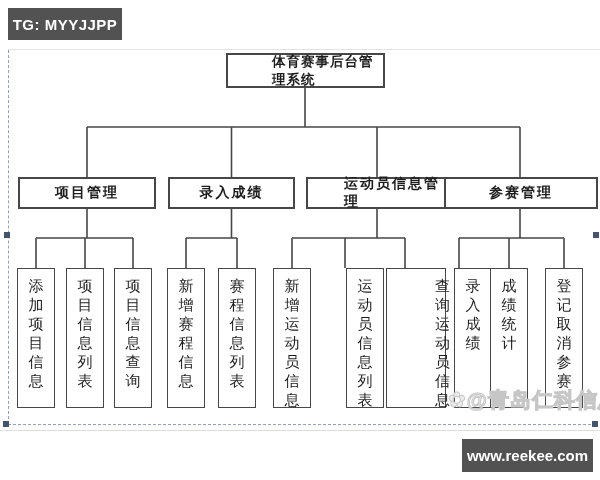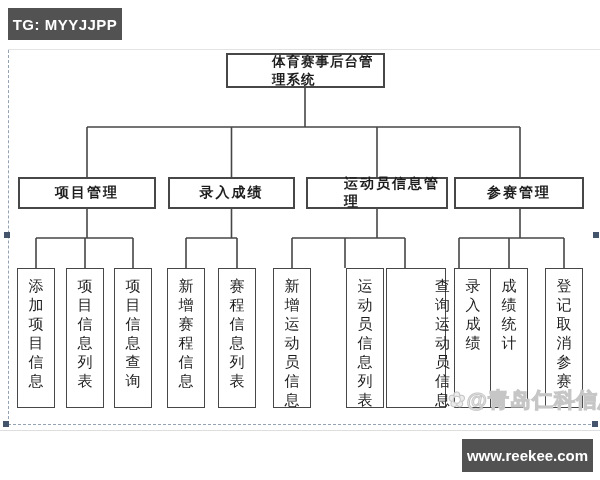--- a/index.html
+++ b/index.html
@@ -31,21 +31,21 @@
   .node{
     position:absolute;background:#fff;border:2px solid #474747;box-sizing:border-box;
     display:flex;align-items:center;justify-content:center;
     color:#1d1d1d;
   }
   .root{left:226px;top:53px;width:159px;height:35px;font-size:13.5px;font-weight:600;letter-spacing:1px;padding-left:44px;}
   .branch{top:177px;height:32px;font-size:14px;font-weight:600;letter-spacing:2px;}
   #b0{left:18px;width:138px;}
   #b1{left:168px;width:127px;}
   #b2{left:306px;width:142px;padding-left:36px;}
-  #b3{left:454px;width:130px;}
+  #b3{left:444px;width:154px;}
   .leaf{
     top:268px;width:38px;height:140px;border-width:1.5px;
     display:block;padding:7px 10px 0;font-size:15px;line-height:19px;font-weight:500;
     word-break:break-all;text-align:center;letter-spacing:0;
   }
   #l10{left:17px;} #l11{left:66px;} #l12{left:114px;}
   #l20{left:167px;} #l21{left:218px;}
   #l30{left:273px;} #l31{left:326px;margin-left:20px;} #l32{left:386px;padding-left:48px;}
   #l40{left:440px;margin-left:14px;} #l41{left:490px;} #l42{left:545px;}
   

